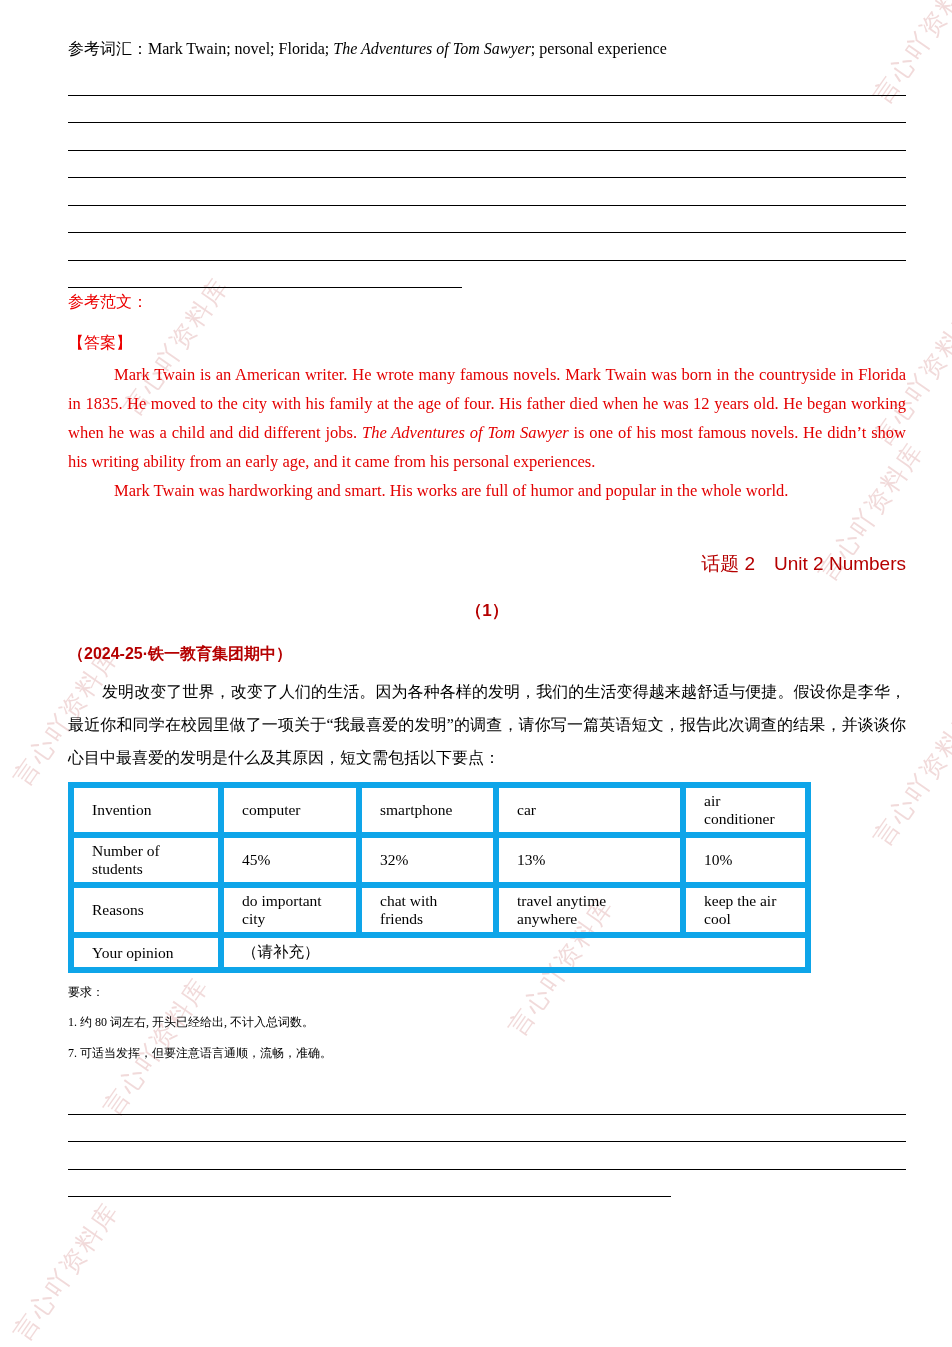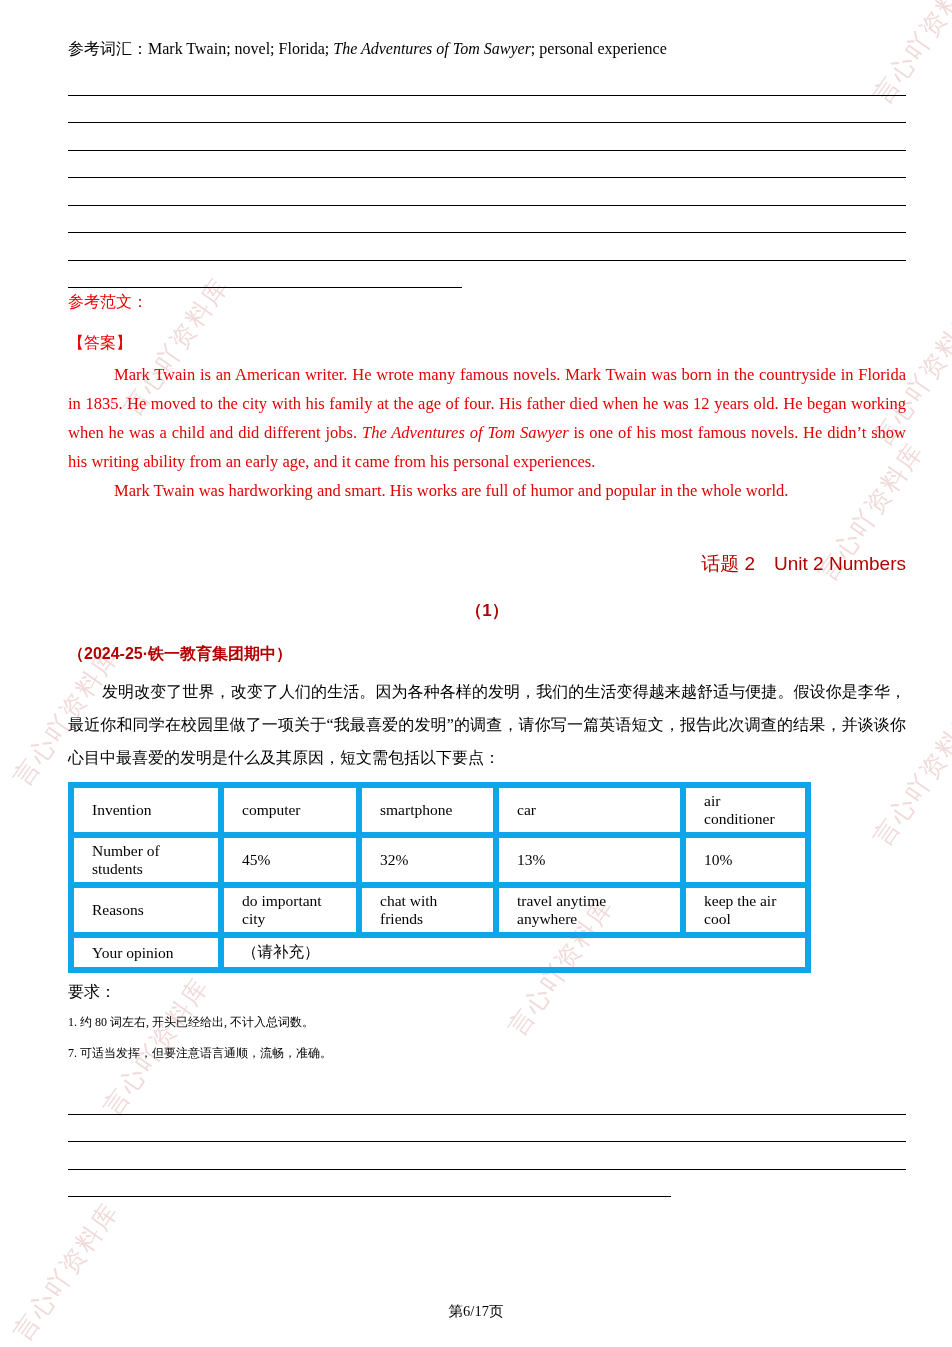--- a/index.html
+++ b/index.html
@@ -34,21 +34,21 @@
   .center-num { text-align:center; font-weight:bold; color:#b50000; font-size:17px; margin-top:22px;
                 font-family:"Liberation Sans","DejaVu Sans",sans-serif; }
   .source-line { font-weight:bold; color:#b50000; font-size:16px; margin-top:22px;
                  font-family:"Liberation Sans","DejaVu Sans",sans-serif; }
 
   .prompt { font-size:16px; line-height:33px; text-indent:34px; margin-top:10px; text-align:justify; }
 
   table.survey { border-collapse:collapse; margin-top:8px; table-layout:fixed; width:737px; }
   table.survey td { border:6px solid #0ea5e9; height:29px; padding:4px 18px; font-size:15.5px; vertical-align:middle; }
 
-  .req-label { font-size:16px; line-height:30px; margin-top:4px; }
+  .req-label { font-size:12px; line-height:30px; margin-top:4px; }
   .req-item { font-size:12px; line-height:31px; }
 
   .opening { font-size:16px; line-height:29px; margin-top:6px; text-align:justify; }
   .opening .ind { display:inline-block; width:36px; }
 
   .bottom-lines { margin-top:18px; }
 
   .footer { position:absolute; left:0; bottom:26px; width:100%; text-align:center;
             font-size:14.5px; color:#000; z-index:2; }
 </style>
@@ -138,14 +138,13 @@
 
     <div class="wl-group bottom-lines">
       <div class="write-line"></div>
       <div class="write-line"></div>
       <div class="write-line"></div>
       <div class="write-line w72"></div>
     </div>
 
   </div>
 
-  <div class="footer">第6/17页</div>
 </div>
 
 </body></html>

